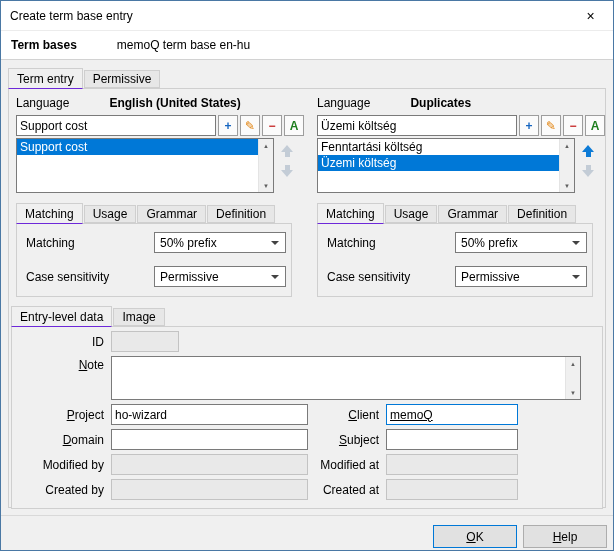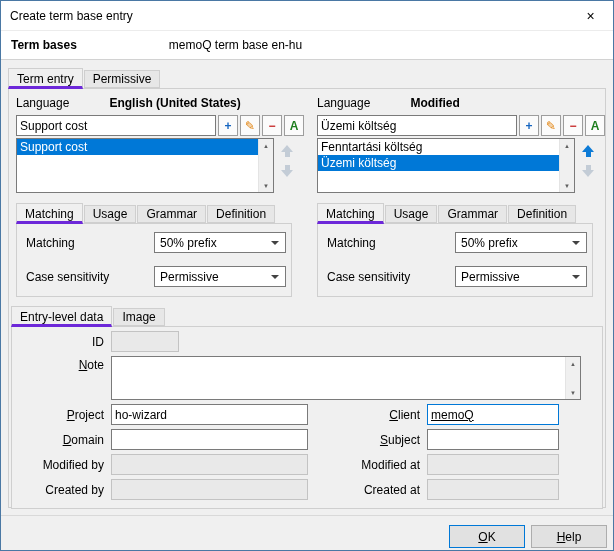--- a/index.html
+++ b/index.html
@@ -9,26 +9,26 @@
   .dialog { width:614px; height:551px; background:#f0f0f0; border:1px solid #4a78a4; overflow:hidden; }
 
   
   .titlebar { display:flex; align-items:center; height:30px; background:#fff; border-bottom:1px solid #ececec; }
   .title { flex:1; padding-left:9px; }
   .closebtn { width:45px; height:100%; border:none; background:transparent; font-size:14px; font-family:inherit; color:#000; }
 
   
   .headerstrip { height:29px; background:#fff; border-bottom:1px solid #d2d2d2; display:flex; align-items:center; padding-left:10px; }
   .hlabel { font-weight:bold; }
-  .hvalue { margin-left:92px; }
+  .hvalue { margin-left:40px; }
 
   
   .tabstrip { display:flex; align-items:flex-end; position:relative; z-index:2; height:21px; }
   .tab { background:#e7e7e7; border:1px solid #cfcfcf; height:18px; line-height:17px; padding:0 8px; margin-right:1px; cursor:default; white-space:nowrap; }
-  .tab.active { background:#f0f0f0; height:21px; line-height:20px; margin-bottom:-1px; border-bottom:3px solid #6d28d9; }
+  .tab.active { background:#f0f0f0; height:21px; line-height:20px; margin-bottom:-1px; border-bottom:1px solid #6d28d9; }
   .tabpanel { position:relative; z-index:1; border:1px solid #cfcfcf; background:#f0f0f0; }
   .maintabs { margin:7px 0 0 7px; }
   .mainpanel { margin:0 7px; height:420px; }
 
   
   .langrow { display:flex; padding:6px 0 0 7px; gap:13px; }
   .langpanel { width:288px; }
   .langhead { display:flex; margin:1px 0 5px; }
   .langname { margin-left:40px; font-weight:bold; }
   .termrow { display:flex; align-items:center; }
@@ -63,32 +63,32 @@
   .combo { position:relative; width:132px; height:21px; background:#fff; border:1px solid #7a7a7a; display:flex; align-items:center; padding-left:5px; margin-right:5px; }
   .carrow { position:absolute; right:6px; top:8px; width:0; height:0; border-left:4px solid transparent; border-right:4px solid transparent; border-top:4px solid #424242; }
 
   
   .entrygroup { margin:8px 2px 0 2px; }
   .entrypanel { height:183px; padding-top:4px; }
   .frow { display:flex; align-items:center; margin-bottom:4px; }
   .noterow { align-items:flex-start; }
   .noterow .flabel { padding-top:2px; }
   .flabel { width:99px; text-align:right; padding-right:7px; flex:none; }
-  .flabel2 { width:119px; text-align:right; padding-right:7px; flex:none; }
+  .flabel2 { width:78px; text-align:right; padding-right:7px; flex:none; }
   .w68 { width:68px; }
   .w197 { width:197px; }
   .w132 { width:132px;text-decoration:underline; }
   .dis { background:#e9e9e9; border-color:#c3c3c3; color:#444; }
   .focused { border-color:#0078d7; }
   .notebox { width:470px; height:44px; background:#fff; border:1px solid #7a7a7a; position:relative; }
 
   
   .sep { border-top:1px solid #d9d9d9; margin-top:7px; }
   .btnrow { display:flex; justify-content:flex-end; gap:6px; margin:9px 6px 0 0; }
-  .btn { width:76px; height:23px; background:#e1e1e1; border:1px solid #adadad; font-family:inherit; font-size:12px; padding:0; }
+  .btn { width:84px; height:23px; background:#e1e1e1; border:1px solid #adadad; font-family:inherit; font-size:12px; padding:0; }
   .btn.default { border-color:#0078d7; }
 </style>
 </head>
 <body>
 
 <div class="dialog">
 
   <div class="titlebar">
     <span class="title">Create term base entry</span>
     <button class="closebtn"><span>×</span></button>
@@ -167,21 +167,21 @@
               <span>Permissive</span>
               <span class="carrow"></span>
             </div>
           </div>
         </div>
       </div>
 
       <div class="langpanel">
         <div class="langhead">
           <span>Language</span>
-          <span class="langname">Modified</span>
+          <span class="langname">Duplicates</span>
         </div>
         <div class="termrow">
           <input class="tb terminput" value="Üzemi költség" style="">
           <button class="tool">
               <span class="ic ic-add">+</span>
             </button>
           <button class="tool">
               <span class="ic ic-edit">✎</span>
             </button>
           <button class="tool">

